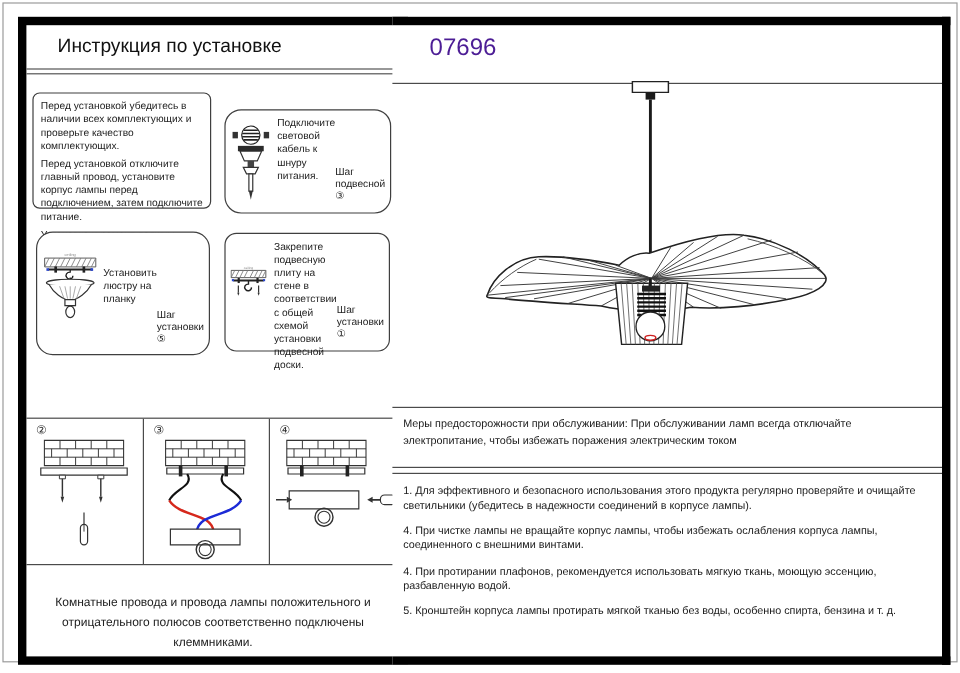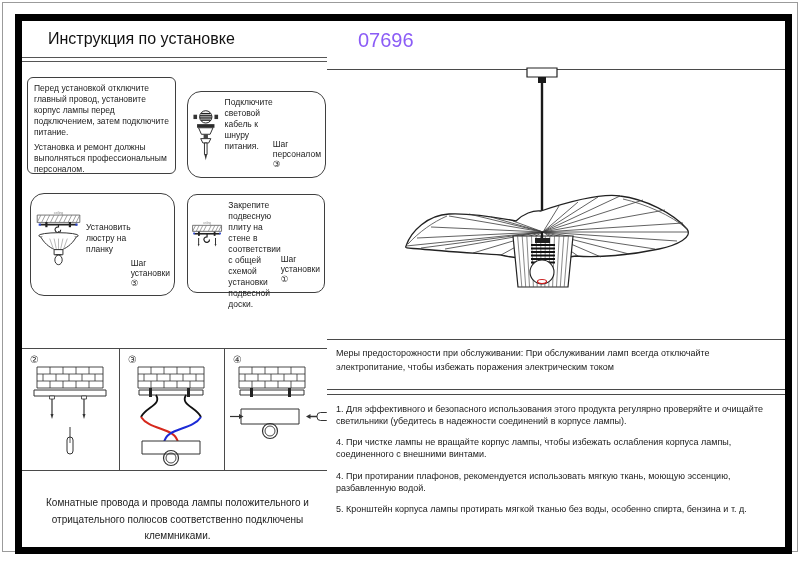--- a/index.html
+++ b/index.html
@@ -22,41 +22,42 @@
   #box4{left:165px;top:173px;width:138px;height:99px;display:flex;padding:5px 4px;}
   .box-col{display:flex;flex-direction:row;flex:1;}
   .step{margin-top:auto;font-size:8.5px;color:#222;padding-bottom:3px;}
   #strip{left:0px;top:327px;width:311px;height:123px;border-top:1px solid #4a4a4a;border-bottom:1px solid #4a4a4a;box-sizing:border-box;}
   .col{position:absolute;top:0;height:121px;}
   #col2-box{left:97px;border-left:1px solid #4a4a4a;}
   #col3-box{left:202px;border-left:1px solid #4a4a4a;}
   .dg-label{position:absolute;left:8px;top:5px;font-size:10px;color:#333;}
   #caption{left:8px;top:474px;width:295px;text-align:center;font-size:10px;line-height:1.65;color:#222;}
   .model-row{left:0;top:0;width:100%;height:49px;border-bottom:1px solid #4a4a4a;box-sizing:border-box;}
-  .model-row .model{margin:0;padding:8px 0 0 31px;font-size:20px;font-weight:400;color:#8b5cf6;}
+  .model-row .model{margin:0;padding:8px 0 0 31px;font-size:20px;font-weight:400;color:#4c1d95;}
   #safety{left:0;top:318px;width:100%;height:51px;border-top:1px solid #4a4a4a;border-bottom:1px solid #4a4a4a;box-sizing:border-box;font-size:9px;line-height:1.5;padding:7px 14px 0 9px;}
   #safety-gap{left:0;top:369px;width:100%;height:4px;border-bottom:1px solid #4a4a4a;}
   #service-list{left:0;top:374px;width:100%;bottom:0;padding:8px 13px 0 9px;box-sizing:border-box;font-size:9px;line-height:1.35;}
   #service-list .item{margin-bottom:9px;}
   svg{display:block;}
   svg line,svg path,svg rect,svg circle,svg ellipse,svg polygon{vector-effect:non-scaling-stroke;}
 </style>
 </head>
 <body>
 
 <div class="abs outer-frame"></div>
 
 <div class="abs panel" id="left-panel">
 
   <div class="abs title-row">
     <h1>Инструкция по установке</h1>
   </div>
   <div class="abs dline"></div>
 
   <div class="abs ibox r6 smalltext" id="box1">
+    <p>Перед установкой убедитесь в наличии всех комплектующих и проверьте качество комплектующих.</p>
     <p>Перед установкой отключите главный провод, установите корпус лампы перед подключением, затем подключите питание.</p>
     <p>Установка и ремонт должны выполняться профессиональным персоналом.</p>
   </div>
 
   <div class="abs ibox r14" id="box2">
     <svg width="38" height="76" viewBox="0 0 38 76">
       <circle cx="19" cy="13" r="8.5" fill="#fff" stroke="#222"></circle>
       <line x1="12.5" y1="8.5" x2="25.5" y2="8.5" stroke="#222" stroke-width="1.4"></line>
       <line x1="11" y1="11.5" x2="27" y2="11.5" stroke="#222" stroke-width="1.4"></line>
       <line x1="11" y1="14.5" x2="27" y2="14.5" stroke="#222" stroke-width="1.4"></line>
@@ -65,21 +66,21 @@
       <rect x="31" y="10" width="5" height="6" fill="#333"></rect>
       <rect x="7" y="23" width="24" height="5" fill="#2b2b2b"></rect>
       <path d="M9,28 L29,28 L25,37 L13,37 Z" fill="#fff" stroke="#333"></path>
       <rect x="16" y="37" width="6" height="6" fill="#444"></rect>
       <path d="M12,43 L26,43 L23,49 L15,49 Z" fill="#fff" stroke="#333"></path>
       <rect x="17.2" y="49" width="3.6" height="16" fill="#fff" stroke="#333"></rect>
       <polygon points="17.2,65 20.8,65 19,73" fill="#333"></polygon>
     </svg>
     <div class="box-col" style="padding-left:5px;">
       <div class="smalltext">Подключите световой кабель к шнуру питания.</div>
-      <div class="step">Шаг персоналом ③</div>
+      <div class="step">Шаг подвесной ③</div>
     </div>
   </div>
 
   <div class="abs ibox r14" id="box3">
     <svg width="64" height="90" viewBox="0 0 64 90">
       <text x="32" y="5" text-anchor="middle" font-size="4.5" fill="#888">ceiling</text>
       <rect x="3" y="7" width="58" height="10" fill="#fff" stroke="#555" stroke-width="0.8"></rect>
       <g stroke="#777" stroke-width="0.7">
         <line x1="3" y1="17" x2="8" y2="7"></line>
           <line x1="9" y1="17" x2="14" y2="7"></line>

